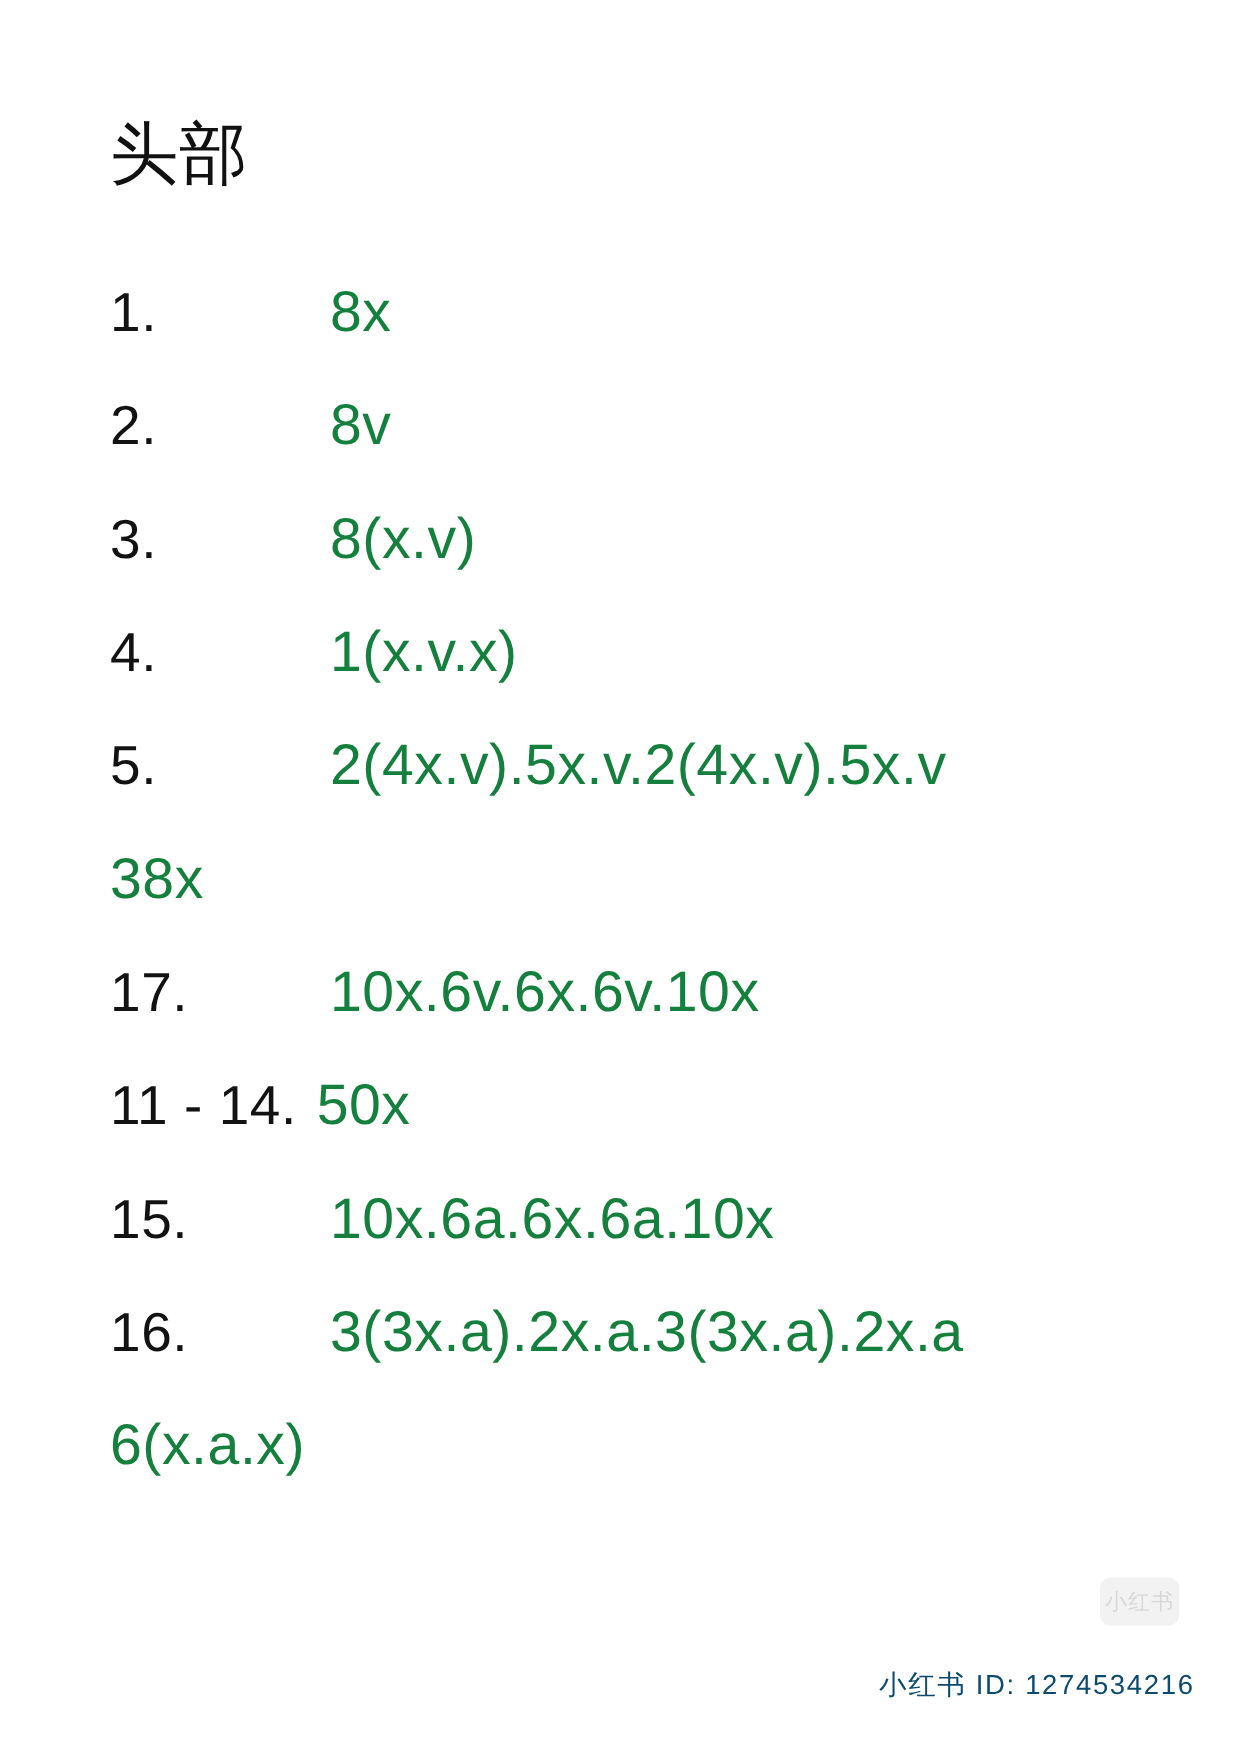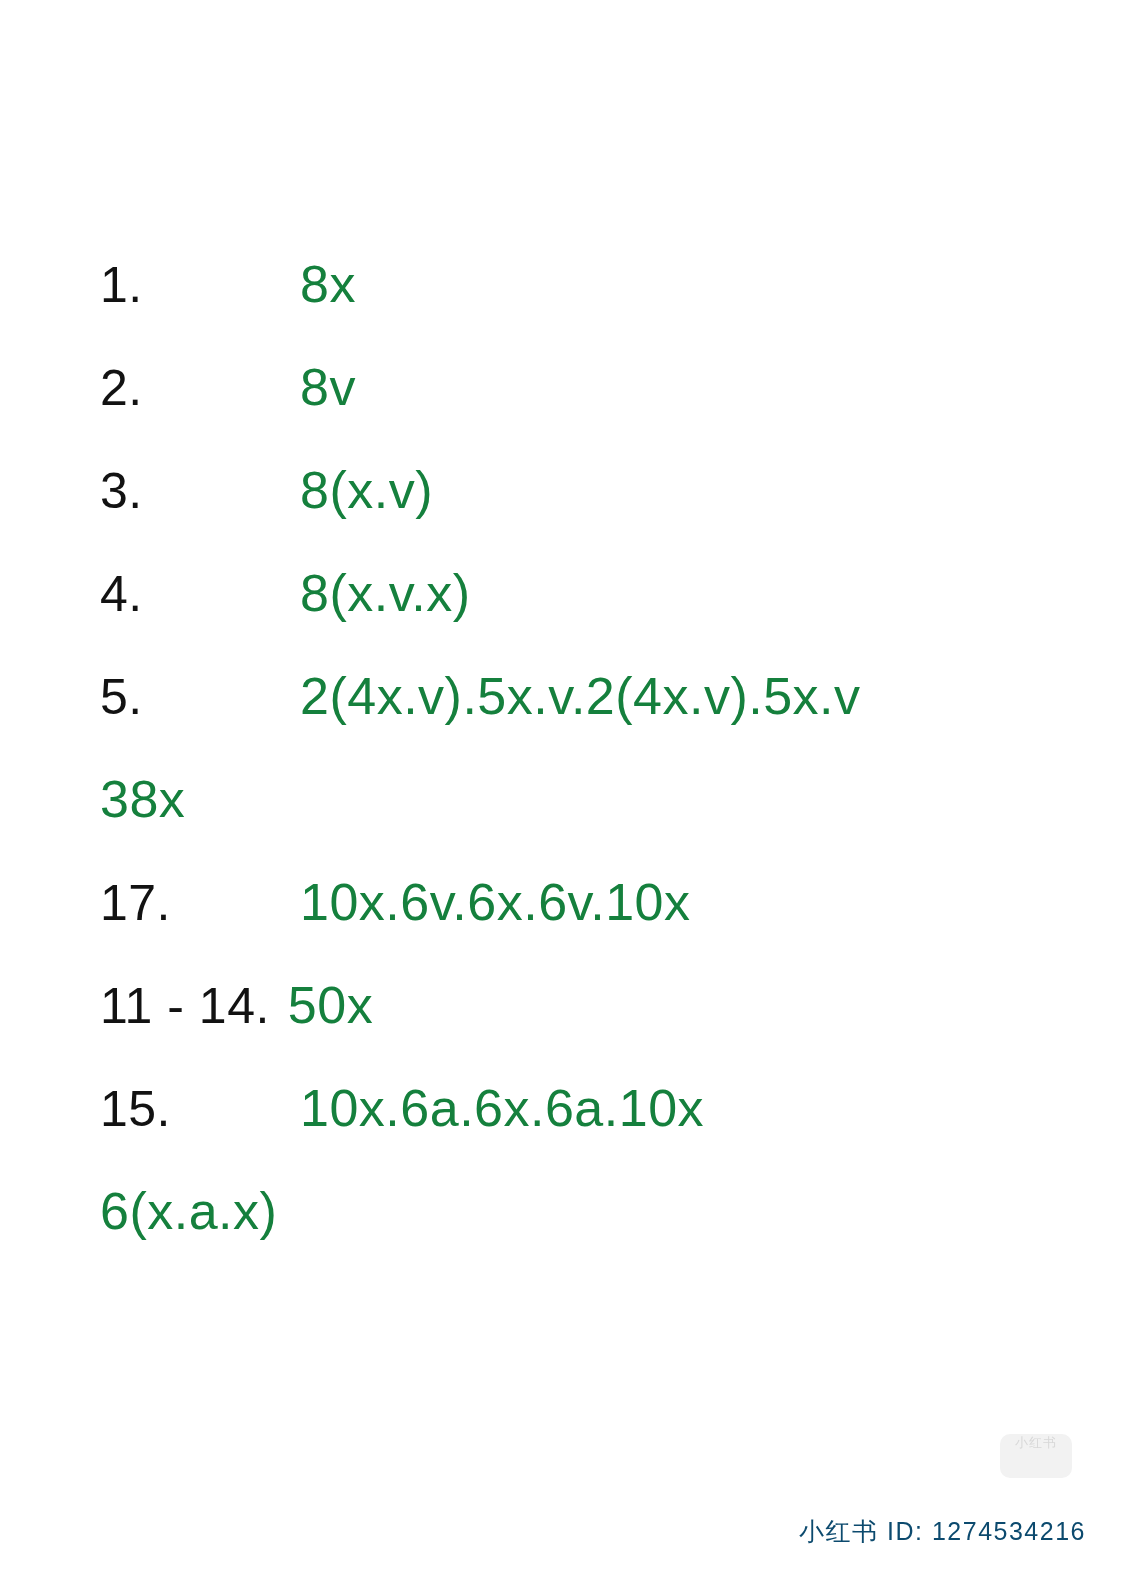--- a/index.html
+++ b/index.html
@@ -66,58 +66,59 @@
 
   .watermark-logo {
     position: absolute;
     right: 72px;
     bottom: 118px;
     width: 72px;
     height: 44px;
     border-radius: 10px;
     background: #f2f2f2;
     display: flex;
-    align-items: flex-start;
+    align-items: center;
     justify-content: center;
     color: #d8d8d8;
-    font-size: 13px;
+    font-size: 20px;
     letter-spacing: 1px;
   }
   .watermark-id {
     position: absolute;
     right: 58px;
     bottom: 48px;
     font-size: 25px;
     color: #0c4a6e;
     letter-spacing: 1.5px;
     white-space: nowrap;
   }
 </style>
 </head>
 <body>
 
 <div class="page">
 
+  <div class="title">头部</div>
 
   <div class="rows">
       <div class="row">
         <div class="row-index">1.</div>
         <div class="row-value">8x</div>
       </div>
       <div class="row">
         <div class="row-index">2.</div>
         <div class="row-value">8v</div>
       </div>
       <div class="row">
         <div class="row-index">3.</div>
         <div class="row-value">8(x.v)</div>
       </div>
       <div class="row">
         <div class="row-index">4.</div>
-        <div class="row-value">8(x.v.x)</div>
+        <div class="row-value">1(x.v.x)</div>
       </div>
       <div class="row">
         <div class="row-index">5.</div>
         <div class="row-value">2(4x.v).5x.v.2(4x.v).5x.v</div>
       </div>
       <div class="row">
         <div class="row-value">38x</div>
       </div>
       <div class="row">
         <div class="row-index">17.</div>
@@ -125,20 +126,24 @@
       </div>
       <div class="row wide">
         <div class="row-index">11 - 14.</div>
         <div class="row-value">50x</div>
       </div>
       <div class="row">
         <div class="row-index">15.</div>
         <div class="row-value">10x.6a.6x.6a.10x</div>
       </div>
       <div class="row">
+        <div class="row-index">16.</div>
+        <div class="row-value">3(3x.a).2x.a.3(3x.a).2x.a</div>
+      </div>
+      <div class="row">
         <div class="row-value">6(x.a.x)</div>
       </div>
     </div>
 
   <div class="watermark-logo">
     <span>小红书</span>
   </div>
 
   <div class="watermark-id">小红书 ID: 1274534216</div>
 

